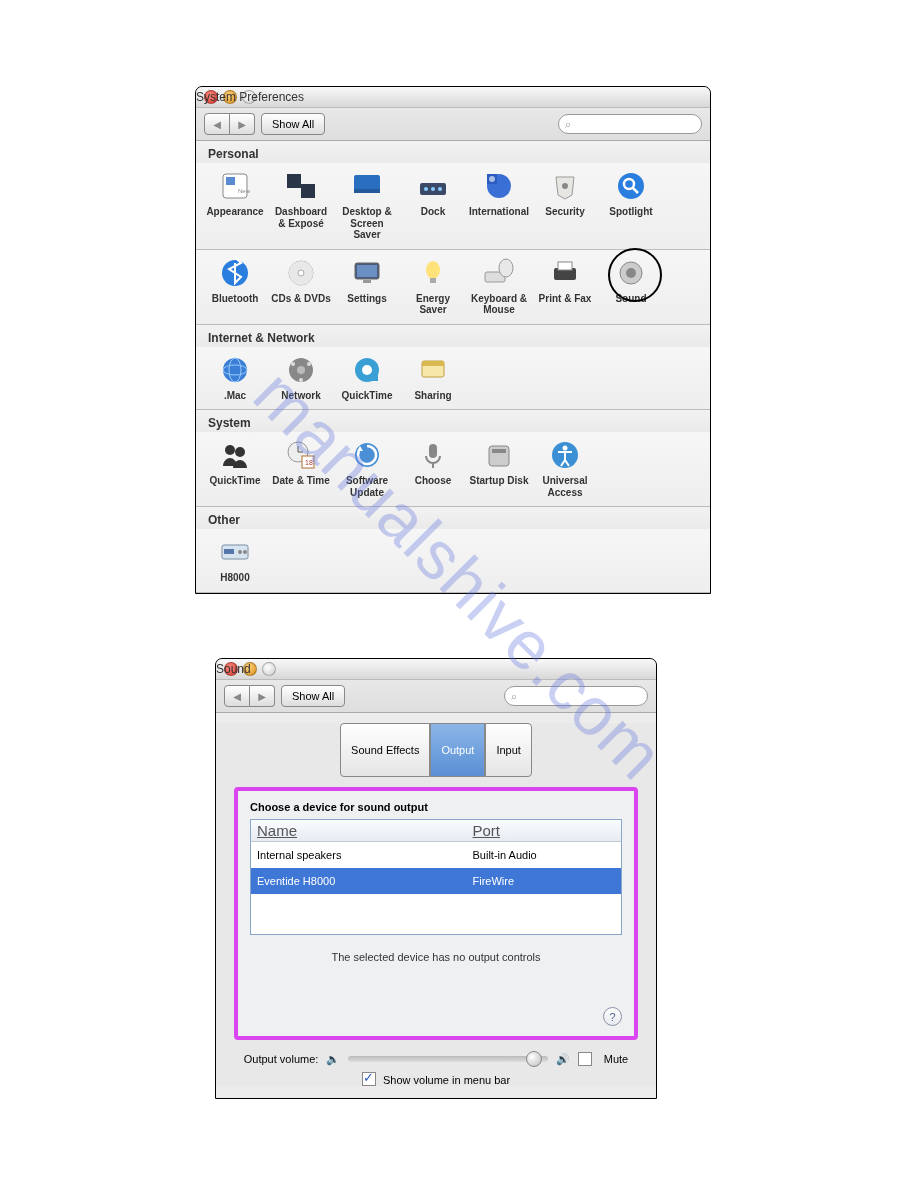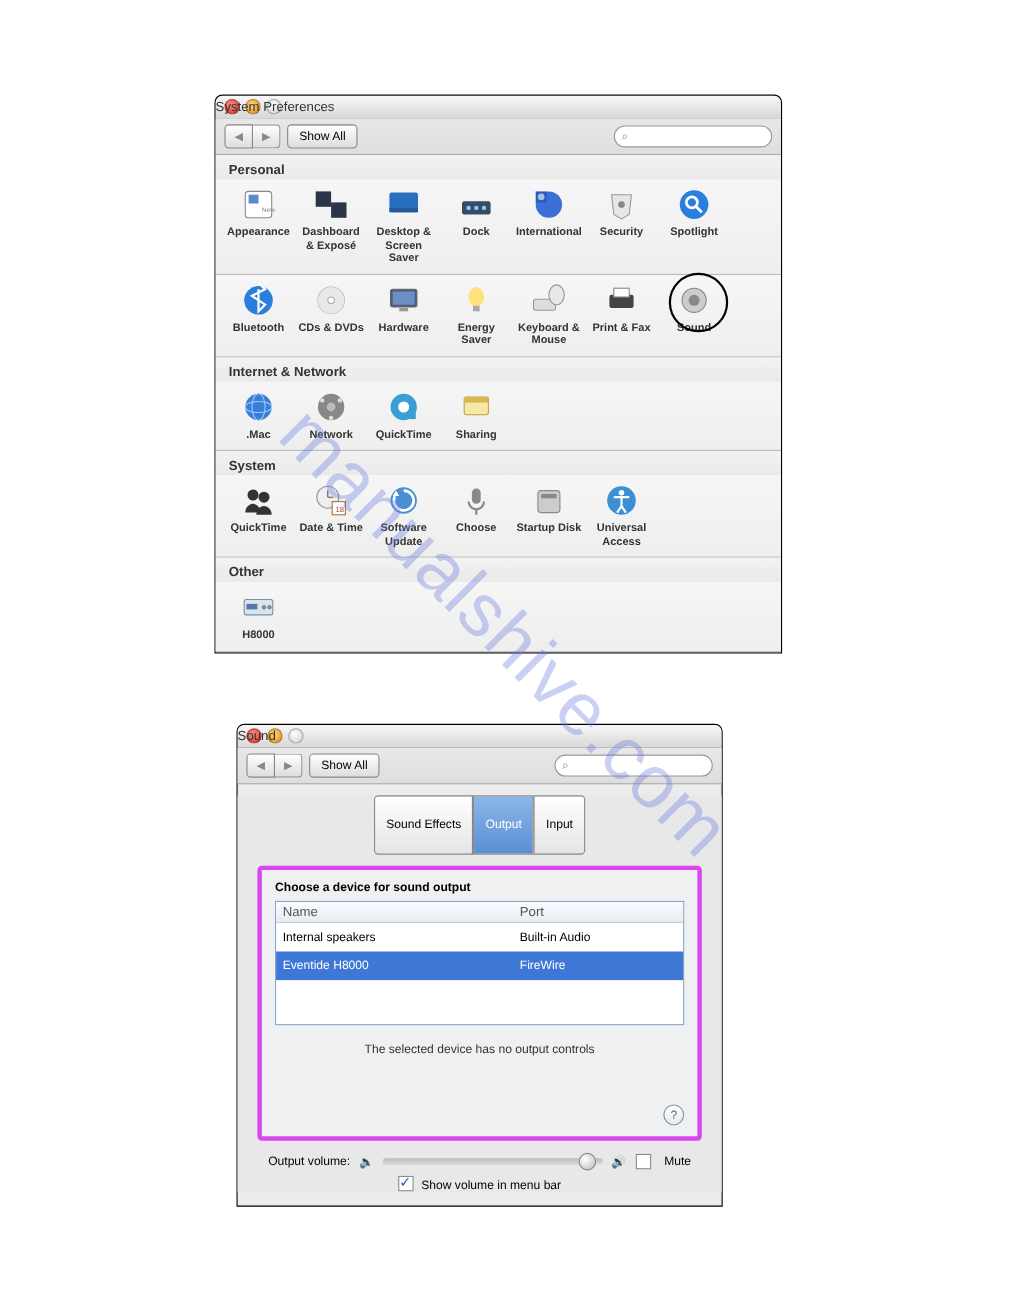--- a/index.html
+++ b/index.html
@@ -117,21 +117,21 @@
   .inset {
     margin:0 18px 12px 18px; padding:10px 12px;
     background:#eef0f2; border:4px solid #d946ef; border-radius:4px;
   }
   .inset h4{margin:0 0 6px 0; font-size:11px; font-weight:bold;}
   .device-table{
     border:1px solid #8aa6c8; background:#fff; font-size:11px;
   }
   .device-table .hdr{
     display:flex; background:linear-gradient(#fafcff,#e6ecf2);
-    border-bottom:1px solid #c2c8d0; font-size:12px; color:#555;
+    border-bottom:1px solid #c2c8d0; font-size:15px; color:#555;text-decoration:underline;
   }
   .device-table .hdr>div{padding:2px 6px;}
   .device-table .row{display:flex;}
   .device-table .row>div{padding:7px 6px;}
   .device-table .row.sel{background:#3e77d6; color:#fff;}
   .col-name{flex:0 0 55%;}
   .col-port{flex:1;}
   .subtle{font-size:10.5px;color:#666; margin:10px 0 4px 2px;}
   .msg{text-align:center;font-size:11px;color:#333;margin:16px 0;}
   .help{width:17px;height:17px;border:1px solid #8893a5;border-radius:50%;
@@ -264,21 +264,21 @@
           <span class="lbl">CDs &amp; DVDs</span>
         </div>
         <div class="pref-item">
           <div class="iconbox">
             <svg width="34" height="34" viewBox="0 0 34 34">
               <rect x="5" y="7" width="24" height="16" rx="2" fill="#4a5b7c" stroke="#666"></rect>
               <rect x="7" y="9" width="20" height="12" fill="#6b8fc2"></rect>
               <rect x="13" y="24" width="8" height="3" fill="#999"></rect>
             </svg>
           </div>
-          <span class="lbl">Hardware</span>
+          <span class="lbl">Settings</span>
         </div>
         <div class="pref-item">
           <div class="iconbox">
             <svg width="34" height="34" viewBox="0 0 34 34">
               <ellipse cx="17" cy="14" rx="7" ry="9" fill="#ffe27a"></ellipse>
               <rect x="14" y="22" width="6" height="5" fill="#aaa"></rect>
             </svg>
           </div>
           <span class="lbl">Energy Saver</span>
         </div>

